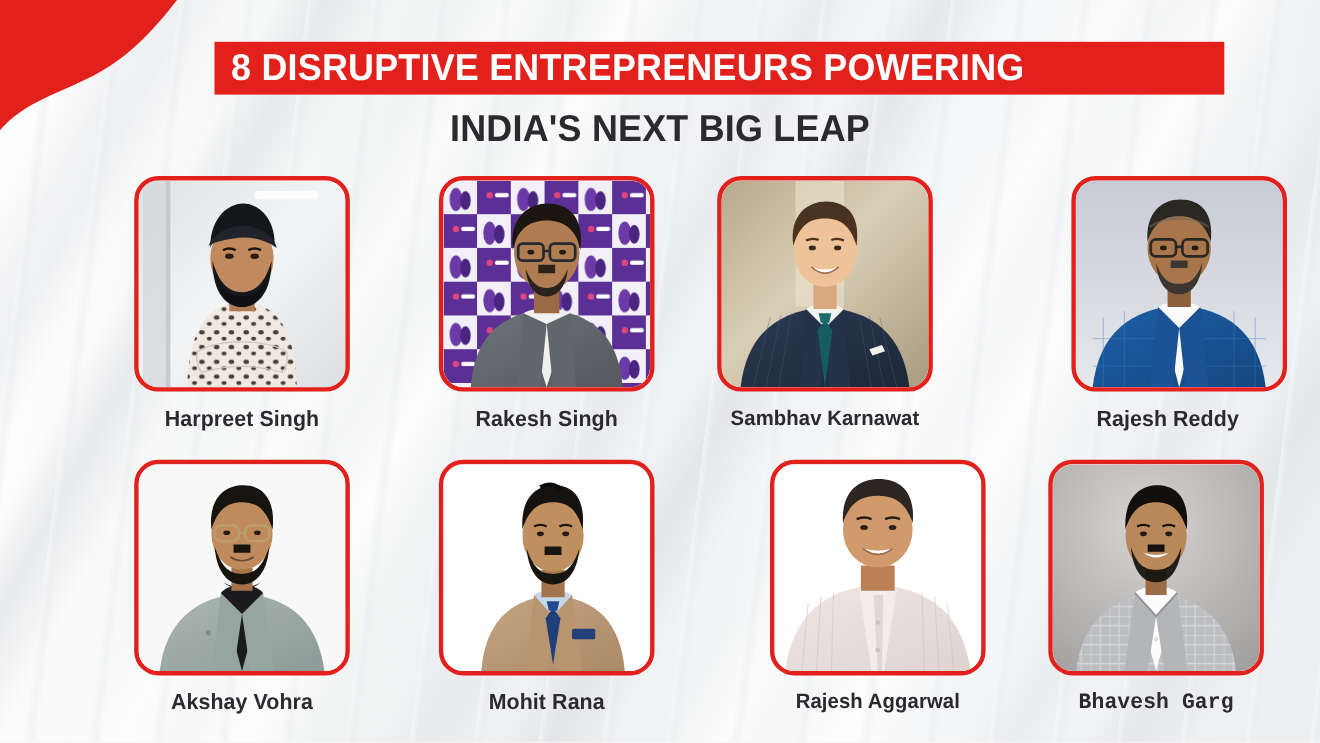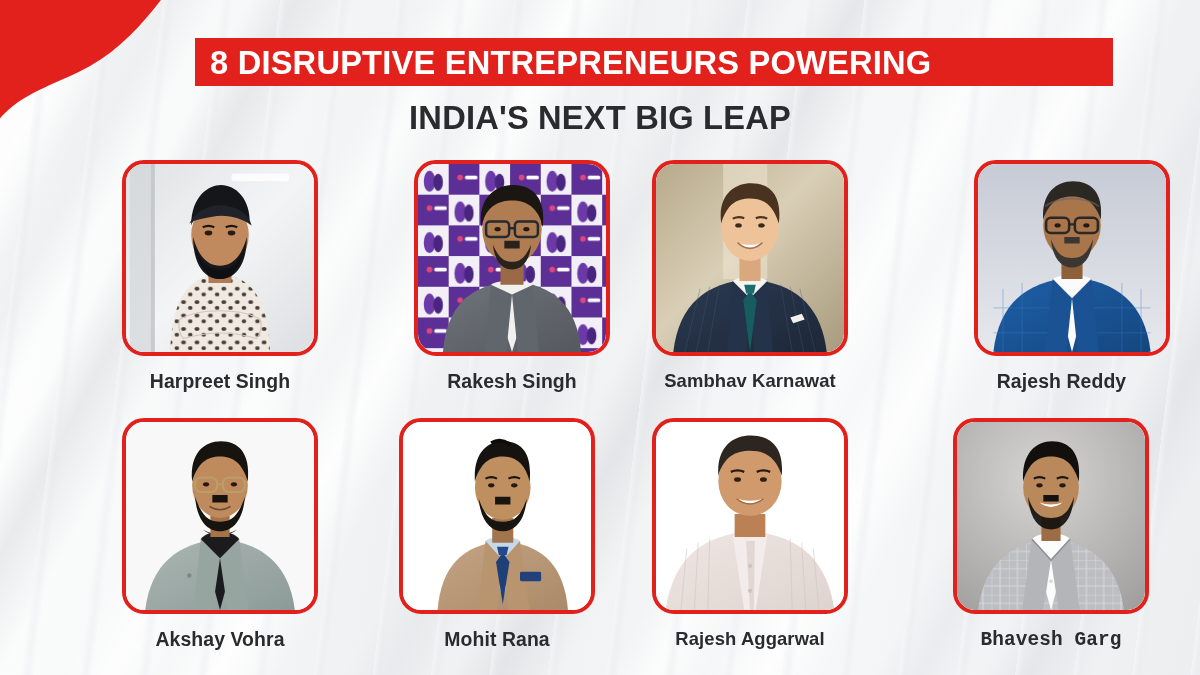--- a/index.html
+++ b/index.html
@@ -222,21 +222,21 @@
               <ellipse cx="86" cy="72" rx="4" ry="2.6" fill="#2a1c12"></ellipse>
               <ellipse cx="110" cy="72" rx="4" ry="2.6" fill="#2a1c12"></ellipse>
               <path d="M80 66 q6 -3 12 0" stroke="#1d1410" stroke-width="2.4" fill="none"></path>
               <path d="M104 66 q6 -3 12 0" stroke="#1d1410" stroke-width="2.4" fill="none"></path>
             </svg>
           </div>
         </div>
         <div class="name">Harpreet Singh</div>
       </div>
 
-      <div class="card" style="left:386px;">
+      <div class="card" style="left:371px;">
         <div class="photo-frame">
           <div class="photo">
             <svg class="portrait" viewBox="0 0 196 196" preserveAspectRatio="xMidYMid slice">
               <defs>
                 <pattern id="banner" width="64" height="64" patternUnits="userSpaceOnUse">
                   <rect width="64" height="64" fill="#5b2f96"></rect>
                   <rect width="32" height="32" fill="#f2f0f6"></rect>
                   <rect x="32" y="32" width="32" height="32" fill="#f2f0f6"></rect>
                   <ellipse cx="12" cy="18" rx="6" ry="11" fill="#6b3aa8"></ellipse>
                   <ellipse cx="21" cy="19" rx="5" ry="9" fill="#4a2580"></ellipse>
@@ -470,21 +470,21 @@
 
               <path d="M72 78 C74 104 86 114 98 114 C110 114 122 104 124 78 C117 98 110 104 98 104 C86 104 79 98 72 78 Z" fill="#17140f"></path>
               <path d="M90 76 h16 v8 h-16 z" fill="#17140f"></path>
               <path d="M87 88 q11 7 22 0" stroke="#6b4a35" stroke-width="1.6" fill="none"></path>
             </svg>
           </div>
         </div>
         <div class="name">Akshay Vohra</div>
       </div>
 
-      <div class="card" style="left:624px;">
+      <div class="card" style="left:672px;">
         <div class="photo-frame">
           <div class="photo">
             <svg class="portrait" viewBox="0 0 196 196" preserveAspectRatio="xMidYMid slice">
               <defs>
                 <linearGradient id="shirt7" x1="0" y1="0" x2="1" y2="1">
                   <stop offset="0" stop-color="#efe7e4"></stop>
                     <stop offset="1" stop-color="#ded3cf"></stop>
                 </linearGradient>
               </defs>
               <rect width="196" height="196" fill="#ffffff"></rect>

